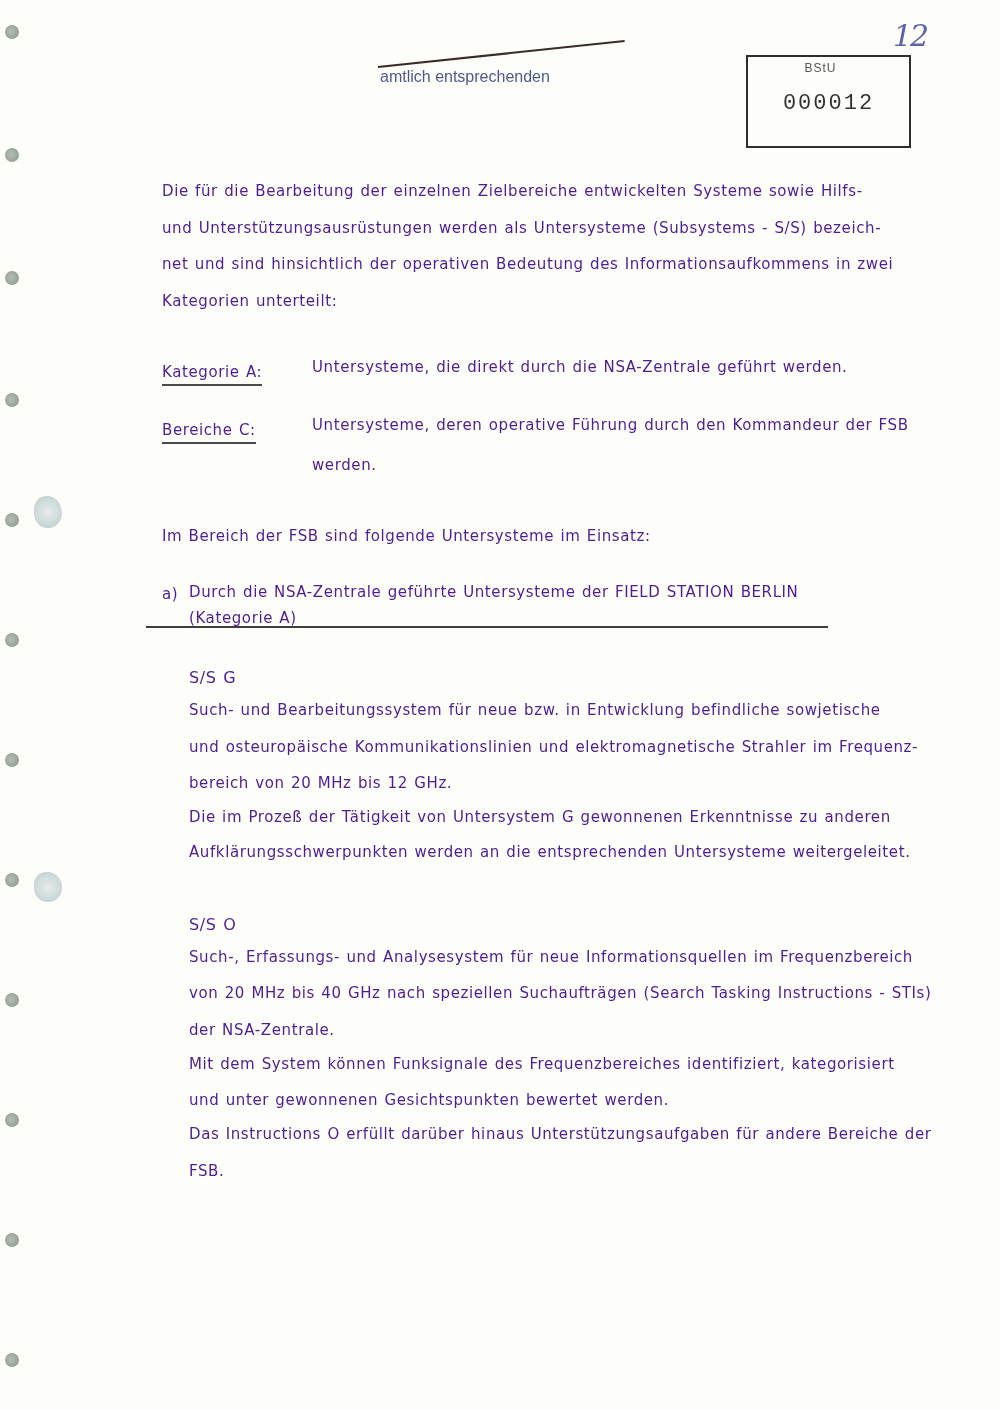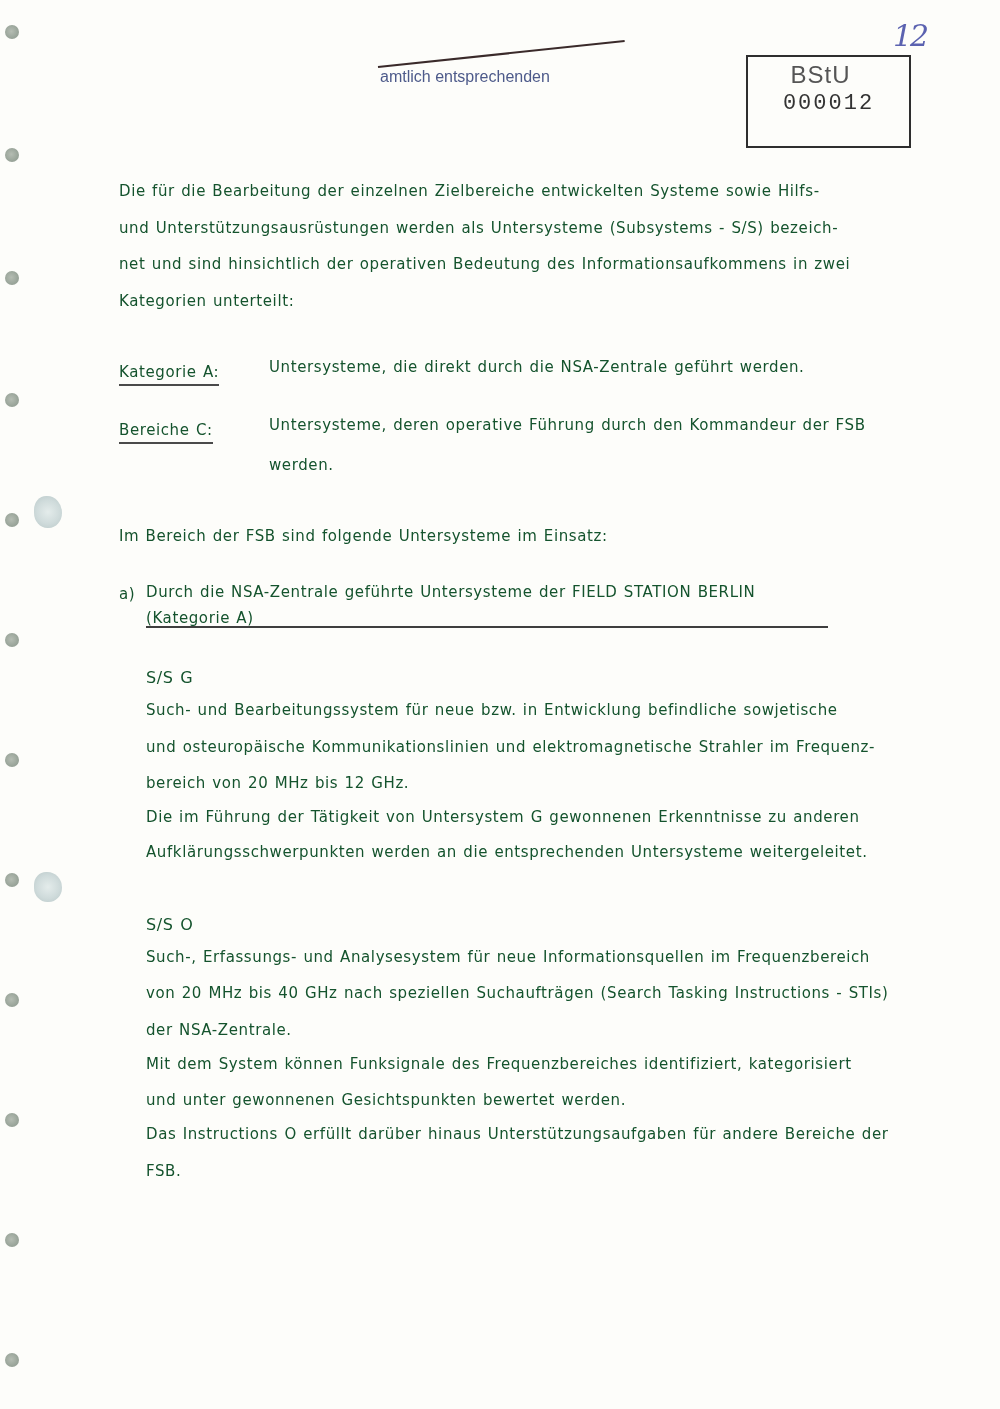--- a/index.html
+++ b/index.html
@@ -39,31 +39,31 @@
     position: absolute; left: 893px; top: 18px;
     font-family: "DejaVu Serif", serif; font-style: italic; font-size: 30px;
     color: #5b62b0; letter-spacing: -2px;
   }
   .bstu-box {
     position: absolute; left: 746px; top: 55px; width: 165px; height: 93px;
     border: 2px solid #2e2e2e; box-sizing: border-box;
   }
   .bstu-box .org {
     position: absolute; left: 0; right: 16px; top: 4px; text-align: center;
-    font-family: "Liberation Sans", sans-serif; font-size: 24px; color: #555;
+    font-family: "Liberation Sans", sans-serif; font-size: 12px; color: #555;
     letter-spacing: 1px;
   }
   .bstu-box .num {
     position: absolute; left: 0; right: 0; top: 34px; text-align: center;
     font-family: "Liberation Mono", monospace; font-size: 22px; color: #333;
     letter-spacing: 2px;
   }
   .t {
     position: absolute; font-size: 15px; line-height: 18px; white-space: nowrap;
-    color: #14532d; letter-spacing: 0.6px; word-spacing: 1px;
+    color: #4c1d95; letter-spacing: 0.6px; word-spacing: 1px; margin-left: 43px;
   }
   .ul { border-bottom: 2px solid #4a4a4a; padding-bottom: 3px; }
   .rule { position: absolute; height: 2px; background: #3e3e3e; }
 </style>
 </head>
 <body>
 
 <div class="hole" style="top:25px"></div>
 <div class="hole" style="top:148px"></div>
 <div class="hole" style="top:271px"></div>
@@ -117,21 +117,21 @@
   <div class="t" style="left:146px; top:583px">Durch die NSA-Zentrale geführte Untersysteme der FIELD STATION BERLIN</div>
   <div class="t" style="left:146px; top:609px">(Kategorie A)</div>
   <div class="rule" style="left:146px; top:626px; width:682px"></div>
 </div>
 
 <div>
   <div class="t" style="left:146px; top:669px; font-size:16px">S/S G</div>
   <div class="t" style="left:146px; top:701px">Such- und Bearbeitungssystem für neue bzw. in Entwicklung befindliche sowjetische</div>
   <div class="t" style="left:146px; top:738px">und osteuropäische Kommunikationslinien und elektromagnetische Strahler im Frequenz-</div>
   <div class="t" style="left:146px; top:774px">bereich von 20 MHz bis 12 GHz.</div>
-  <div class="t" style="left:146px; top:808px">Die im Führung der Tätigkeit von Untersystem G gewonnenen Erkenntnisse zu anderen</div>
+  <div class="t" style="left:146px; top:808px">Die im Prozeß der Tätigkeit von Untersystem G gewonnenen Erkenntnisse zu anderen</div>
   <div class="t" style="left:146px; top:843px">Aufklärungsschwerpunkten werden an die entsprechenden Untersysteme weitergeleitet.</div>
 </div>
 
 <div>
   <div class="t" style="left:146px; top:916px; font-size:16px">S/S O</div>
   <div class="t" style="left:146px; top:948px">Such-, Erfassungs- und Analysesystem für neue Informationsquellen im Frequenzbereich</div>
   <div class="t" style="left:146px; top:984px">von 20 MHz bis 40 GHz nach speziellen Suchaufträgen (Search Tasking Instructions - STIs)</div>
   <div class="t" style="left:146px; top:1021px">der NSA-Zentrale.</div>
   <div class="t" style="left:146px; top:1055px">Mit dem System können Funksignale des Frequenzbereiches identifiziert, kategorisiert</div>
   <div class="t" style="left:146px; top:1091px">und unter gewonnenen Gesichtspunkten bewertet werden.</div>

